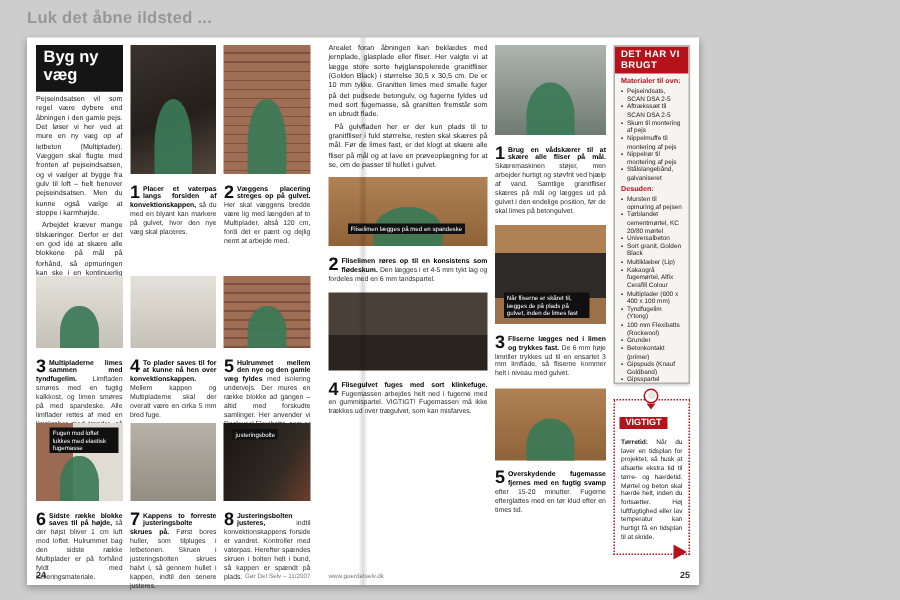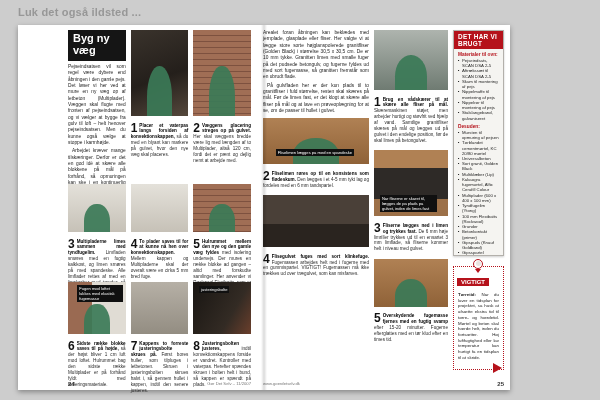--- a/index.html
+++ b/index.html
@@ -1,20 +1,20 @@
 <!DOCTYPE html>
 <html><head>
 <meta charset="utf-8">
 <style>
   html,body{margin:0;padding:0;background:#b9b9b9;}
   .canvas{position:relative;width:600px;height:400px;background:#cdcdcd;overflow:hidden;
           font-family:"Liberation Sans",sans-serif;color:#1c1c1c;}
   .kicker{position:absolute;left:18px;top:6px;font-size:11px;font-weight:bold;color:#979797;letter-spacing:.2px;}
   .spread{position:absolute;left:18px;top:25px;width:448px;height:365px;display:flex;
-          background:#fff;box-shadow:0 2px 5px rgba(0,0,0,.35);padding-left:44px;}
+          background:#fff;box-shadow:0 2px 5px rgba(0,0,0,.35);}
   .spread::after{content:"";position:absolute;left:50%;top:0;width:6px;height:100%;margin-left:-3px;
           background:linear-gradient(90deg,rgba(0,0,0,0) 0,rgba(0,0,0,.14) 50%,rgba(0,0,0,0) 100%);pointer-events:none;}
   .page{position:relative;width:282px;height:100%;box-sizing:border-box;padding:5px 6px 13px 6px;}
 
   .titlebar{display:block;background:#151515;color:#fff;font-size:11px;font-weight:bold;
             padding:2px 5px 3px 5px;margin:0 0 3px 0;border-bottom:2px solid #151515;}
   .intro{font-size:4.8px;line-height:1.32;text-align:justify;margin:0 0 2px 0;}
   .intro.ind{text-indent:4px;}
 
   .lp-grid{display:grid;grid-template-columns:repeat(3,1fr);grid-template-rows:150px 94px 96px;
@@ -72,21 +72,21 @@
   .medal::before{content:"";position:absolute;left:1.6px;top:1.6px;width:5px;height:5px;border-radius:50%;background:#e8e4e0;}
   .medal::after{content:"";position:absolute;left:1px;top:9.5px;width:0;height:0;
          border-left:3.5px solid transparent;border-right:3.5px solid transparent;border-top:4px solid #b5121b;}
   .next-arrow{position:absolute;right:8px;bottom:17px;width:0;height:0;
          border-left:9px solid #b5121b;border-top:5px solid transparent;border-bottom:5px solid transparent;}
 </style>
 </head>
 <body>
 
 <div class="canvas">
-  <div class="kicker">Luk det også ildsted ...</div>
+  <div class="kicker">Luk det åbne ildsted ...</div>
 
   <div class="spread">
 
     <section class="page">
       <div class="lp-grid">
 
         <div class="cell">
           <h2 class="titlebar">Byg ny væg</h2>
           <p class="intro">Pejseindsatsen vil som regel være dybere end åbningen i den gamle pejs. Det løser vi her ved at mure en ny væg op af letbeton (Multiplader). Væggen skal flugte med fronten af pejseindsatsen, og vi vælger at bygge fra gulv til loft – helt henover pejseindsatsen. Men du kunne også vælge at stoppe i karmhøjde.</p>
           <p class="intro ind">Arbejdet kræver mange tilskæringer. Derfor er det en god idé at skære alle blokkene på mål på forhånd, så opmuringen kan ske i en kontinuerlig arbejdsgang.</p>

